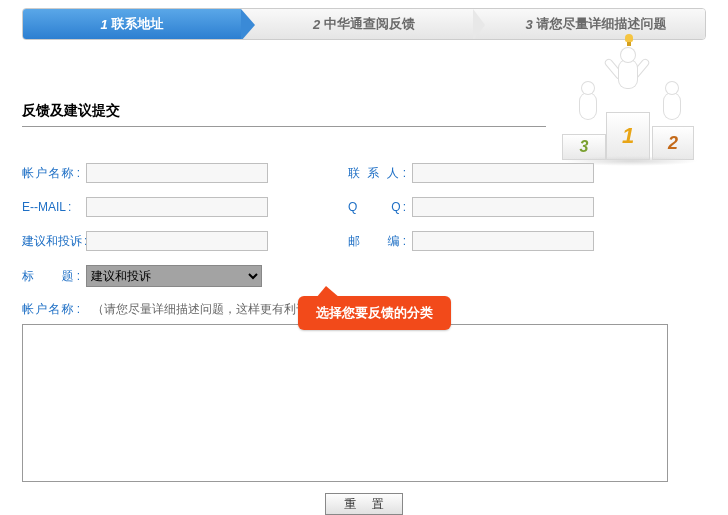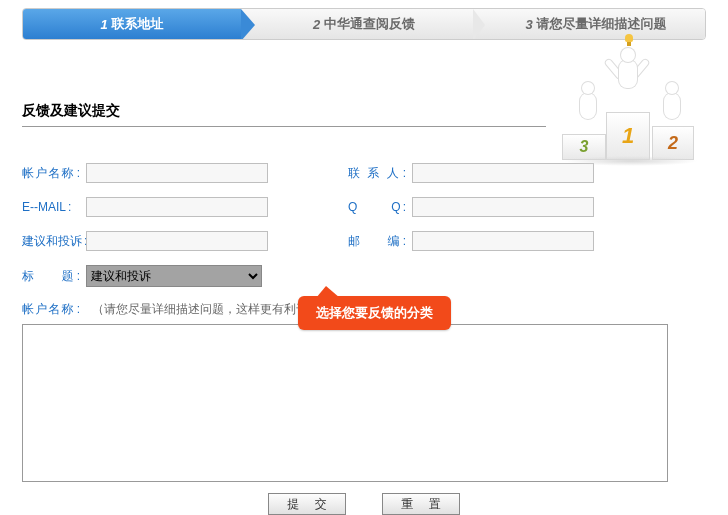--- a/index.html
+++ b/index.html
@@ -174,21 +174,20 @@
     </div>
 
     <div class="row" style="margin-bottom:6px;">
       <span class="lbl" style="width:64px;">帐户名称</span>
       <span class="hint">（请您尽量详细描述问题，这样更有利于我们协调处理您的意见）</span>
     </div>
 
     <textarea class="ta" style=""></textarea>
 
     <div class="btnrow">
-      <button class="btn">提 交</button>
       <button class="btn">重 置</button>
     </div>
 
   </div>
 
   <div class="tip">选择您要反馈的分类</div>
 
 </div>
 
 </body></html>

